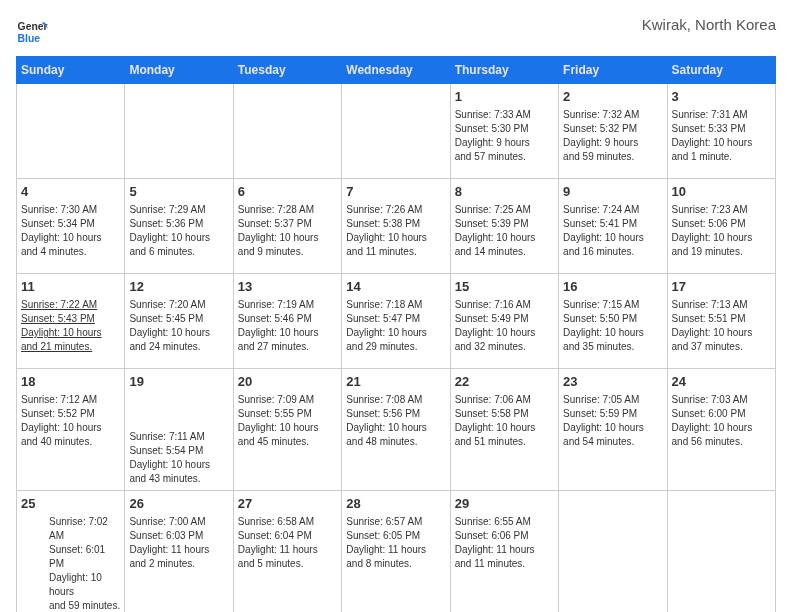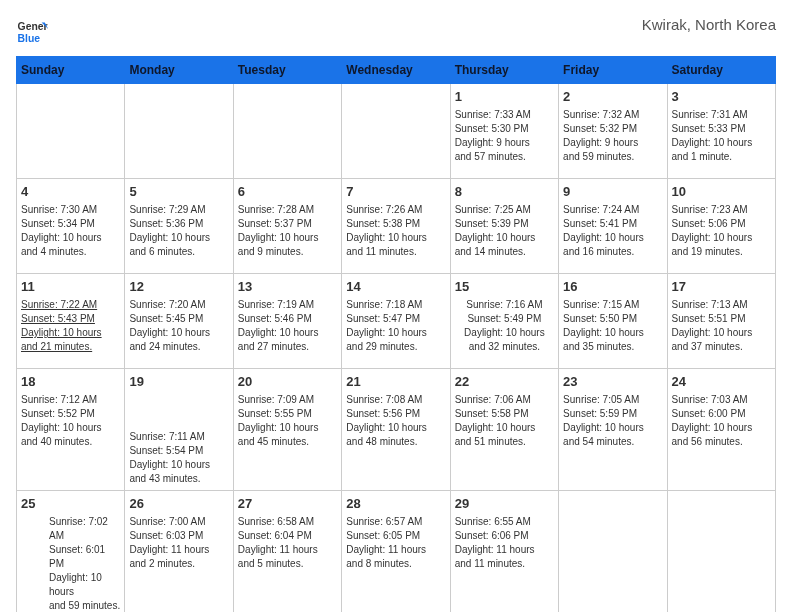--- a/index.html
+++ b/index.html
@@ -38,21 +38,21 @@
       font-weight: normal;
       color: #555;
     }
     table {
       width: 100%;
       border-collapse: collapse;
       font-size: 11px;
     }
     thead th {
       background-color: #1a73e8;
-      color: #0f172a;
+      color: #e5e5e5;
       padding: 6px 4px;
       text-align: left;
       font-size: 12px;
       font-weight: bold;
       border: 1px solid #1a73e8;
     }
     td {
       border: 1px solid #ccc;
       vertical-align: top;
       padding: 4px;
@@ -206,21 +206,21 @@
         </td>
         <td>
           <span class="day-num">14</span>
           <div class="day-info" style="white-space: pre-line;">Sunrise: 7:18 AM
 Sunset: 5:47 PM
 Daylight: 10 hours
 and 29 minutes.</div>
         </td>
         <td>
           <span class="day-num">15</span>
-          <div class="day-info" style="white-space: pre-line; text-align: center;">Sunrise: 7:16 AM
+          <div class="day-info" style="white-space: pre-line;">Sunrise: 7:16 AM
 Sunset: 5:49 PM
 Daylight: 10 hours
 and 32 minutes.</div>
         </td>
         <td>
           <span class="day-num">16</span>
           <div class="day-info" style="white-space: pre-line;">Sunrise: 7:15 AM
 Sunset: 5:50 PM
 Daylight: 10 hours
 and 35 minutes.</div>

